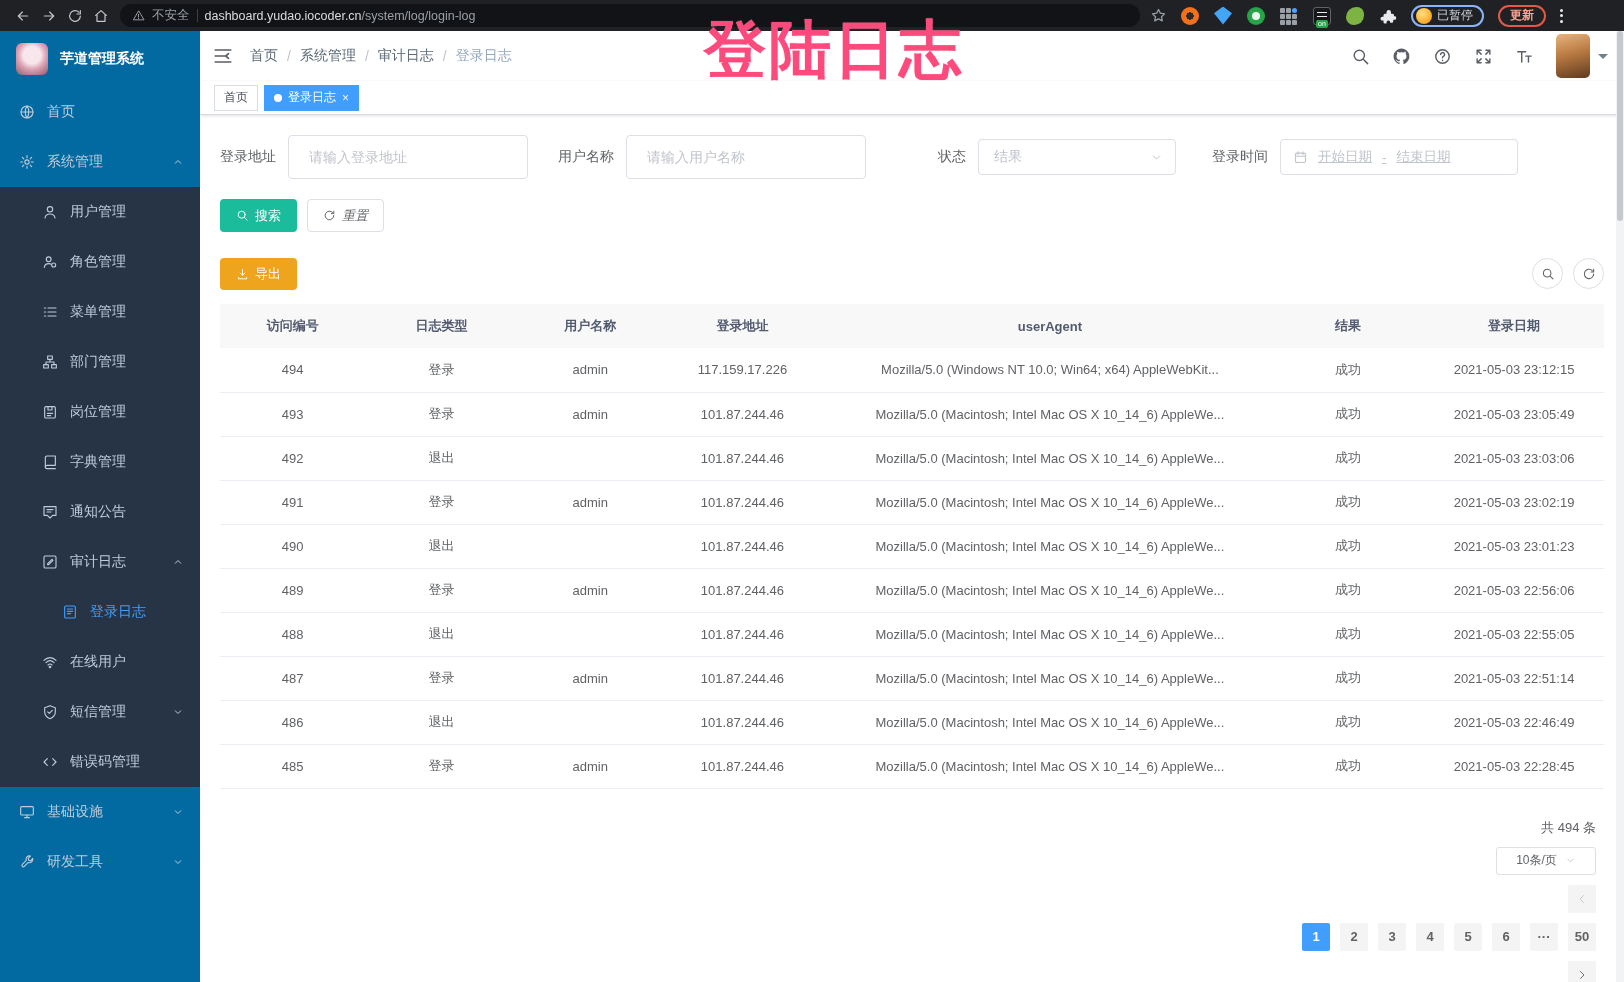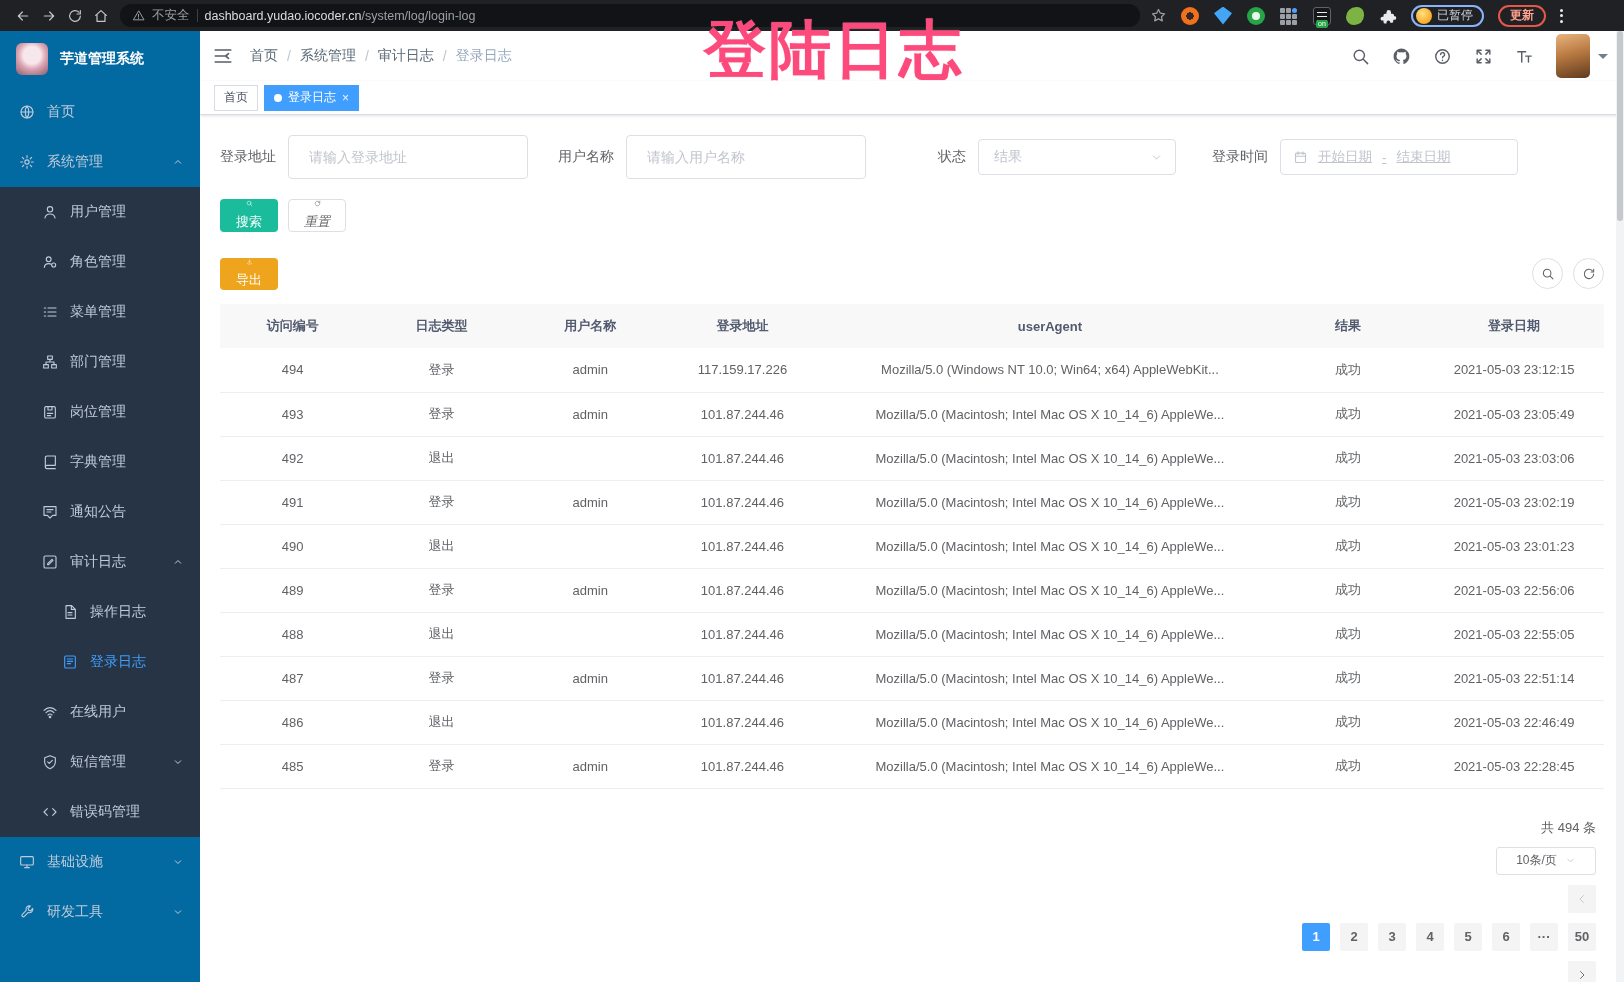--- a/index.html
+++ b/index.html
@@ -87,21 +87,21 @@
   .filter-row { display:flex; align-items:center; font-size:14px; color:#606266; }
   .f-label { margin-right:12px; white-space:nowrap; }
   .inp { height:44px; width:240px; border:1px solid #dcdfe6; border-radius:4px; padding:0 20px; font-size:14px; color:#be185d; font-family:inherit; outline:none; }
   .inp::placeholder { color:#c0c4cc; }
   .gap1 { width:30px; } .gap2 { width:72px; } .gap3 { width:36px; }
   .selectbox { width:198px; height:36px; border:1px solid #dcdfe6; border-radius:4px; display:flex; align-items:center; justify-content:space-between; padding:0 12px 0 15px; color:#c0c4cc; cursor:pointer; }
   .selectbox .sc { width:13px; height:13px; color:#c0c4cc; }
   .datebox { width:238px; height:36px; border:1px solid #dcdfe6; border-radius:4px; display:flex; align-items:center; gap:10px; padding:0 12px; color:#c0c4cc; font-size:13.5px; cursor:pointer;text-decoration:underline; }
   .datebox .cal { width:15px; height:15px; }
   .btn-row { margin-top:20px; display:flex; gap:10px; }
-  .btn { height:33px; padding:0 15px; border-radius:4px; border:1px solid transparent; font-size:13px; display:inline-flex; align-items:center; gap:6px; cursor:pointer; font-family:inherit;flex-direction:column; }
+  .btn { height:33px; padding:0 15px; border-radius:4px; border:1px solid transparent; font-size:13px; display:inline-flex; align-items:center; gap:6px; cursor:pointer; font-family:inherit; }
   .btn svg { width:13px; height:13px; }
   .btn-search { background:#1ABC9C; color:#fff; }
   .btn-reset { background:#fff; border-color:#dcdfe6; color:#606266;font-style:italic; }
   .toolbar-row { margin-top:26px; display:flex; justify-content:space-between; }
   .btn-export { background:#EFA41D; color:#fff; height:32px; }
   .mini-btns { display:flex; gap:10px; }
   .mini { width:31px; height:31px; border:1px solid #dcdfe6; border-radius:50%; display:flex; align-items:center; justify-content:center; color:#606266; background:#fff; cursor:pointer; }
   .mini svg { width:14px; height:14px; }
 
   
@@ -309,29 +309,20 @@
             <path d="M15 8l1.5 1.5L10 16H8.5v-1.5z"></path>
           </svg>
         </span>
         <span>审计日志</span>
         <span class="chev up">
           <svg viewBox="0 0 24 24">
             <path d="M6 9l6 6 6-6"></path>
           </svg>
         </span>
       </div>
-      <div class="menu-item lvl2">
-        <span class="mi-icon">
-          <svg viewBox="0 0 24 24">
-            <path d="M6 2.5h8.5L20 8v13.5H6z"></path>
-            <path d="M14 3v5h5.5M9 13h6M9 16.5h6"></path>
-          </svg>
-        </span>
-        <span>操作日志</span>
-      </div>
       <div class="menu-item lvl2 active">
         <span class="mi-icon">
           <svg viewBox="0 0 24 24">
             <rect x="4" y="3" width="16" height="18" rx="2"></rect>
             <path d="M8 7.5h8M8 11h8M8 14.5h5"></path>
           </svg>
         </span>
         <span>登录日志</span>
       </div>
       <div class="menu-item lvl1">

